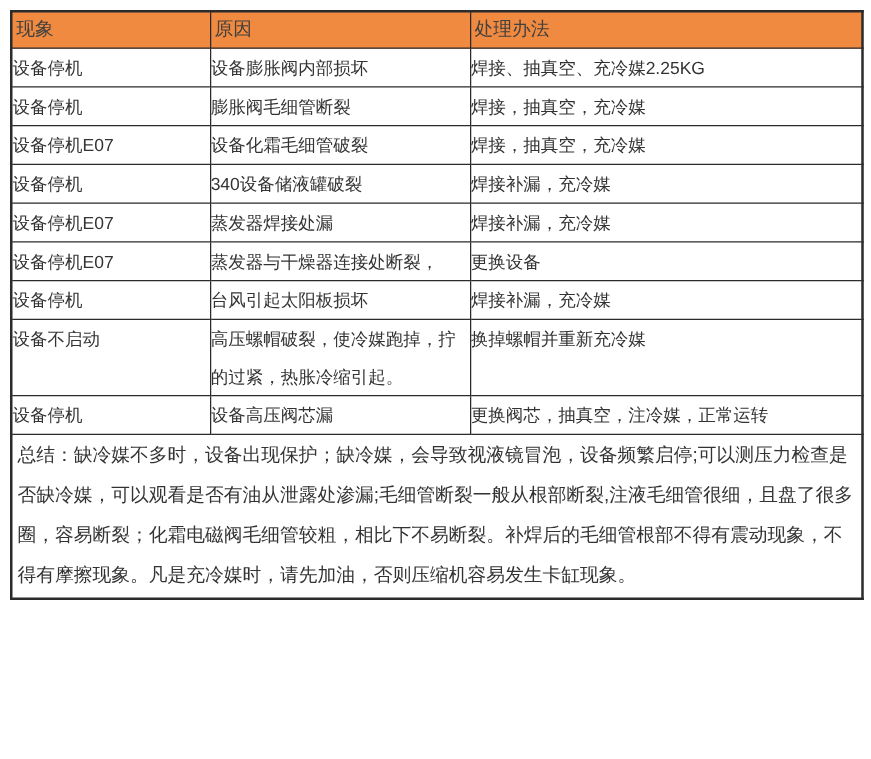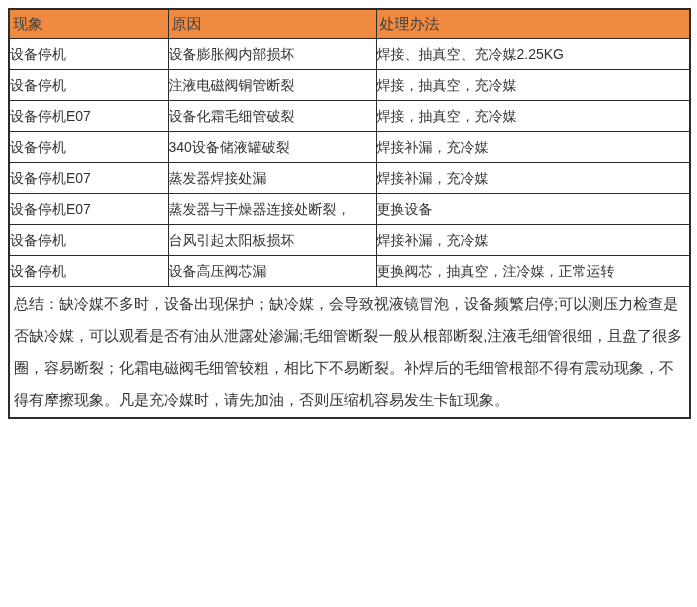--- a/index.html
+++ b/index.html
@@ -79,21 +79,21 @@
       </tr>
     </thead>
     <tbody>
       <tr class="data-row">
         <td>设备停机</td>
         <td>设备膨胀阀内部损坏</td>
         <td>焊接、抽真空、充冷媒2.25KG</td>
       </tr>
       <tr class="data-row">
         <td>设备停机</td>
-        <td>注液电磁阀铜管断裂</td>
+        <td>膨胀阀毛细管断裂</td>
         <td>焊接，抽真空，充冷媒</td>
       </tr>
       <tr class="data-row">
         <td>设备停机E07</td>
         <td>设备化霜毛细管破裂</td>
         <td>焊接，抽真空，充冷媒</td>
       </tr>
       <tr class="data-row">
         <td>设备停机</td>
         <td>340设备储液罐破裂</td>
@@ -107,20 +107,25 @@
       <tr class="data-row">
         <td>设备停机E07</td>
         <td>蒸发器与干燥器连接处断裂，</td>
         <td>更换设备</td>
       </tr>
       <tr class="data-row">
         <td>设备停机</td>
         <td>台风引起太阳板损坏</td>
         <td>焊接补漏，充冷媒</td>
       </tr>
+      <tr class="data-row tall">
+        <td>设备不启动</td>
+        <td>高压螺帽破裂，使冷媒跑掉，拧的过紧，热胀冷缩引起。</td>
+        <td>换掉螺帽并重新充冷媒</td>
+      </tr>
       <tr class="data-row">
         <td>设备停机</td>
         <td>设备高压阀芯漏</td>
         <td>更换阀芯，抽真空，注冷媒，正常运转</td>
       </tr>
       <tr>
         <td class="summary-cell" colspan="3">总结：缺冷媒不多时，设备出现保护；缺冷媒，会导致视液镜冒泡，设备频繁启停;可以测压力检查是否缺冷媒，可以观看是否有油从泄露处渗漏;毛细管断裂一般从根部断裂,注液毛细管很细，且盘了很多圈，容易断裂；化霜电磁阀毛细管较粗，相比下不易断裂。补焊后的毛细管根部不得有震动现象，不得有摩擦现象。凡是充冷媒时，请先加油，否则压缩机容易发生卡缸现象。</td>
       </tr>
     </tbody>
   </table>

